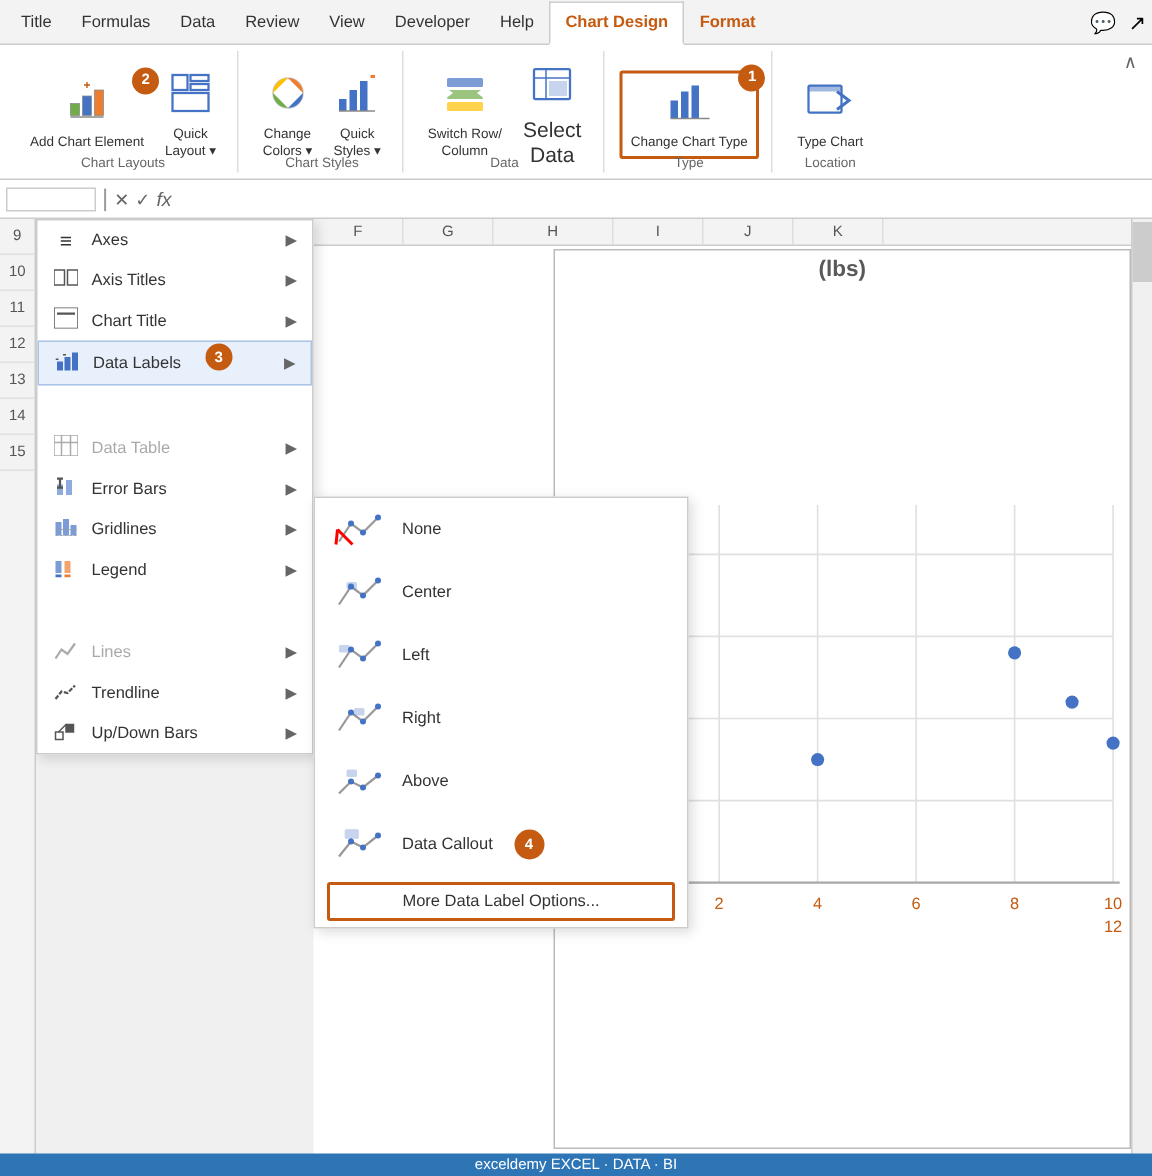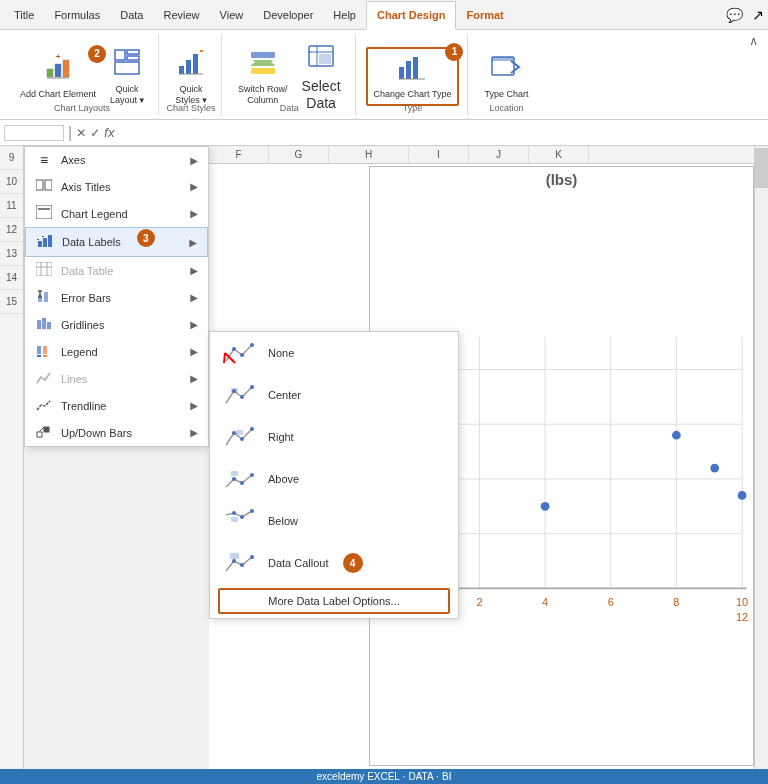--- a/index.html
+++ b/index.html
@@ -151,21 +151,21 @@
     .menu-item {
       display: flex;
       align-items: center;
       padding: 5px 10px;
       font-size: 11px;
       cursor: pointer;
       color: #333;
       gap: 8px;
     }
     .menu-item.active { background: #e8f0fb; border: 1px solid #aac4e8; }
-    .menu-item.disabled { color: #aaa; }
+    .menu-item.disabled { color: #aaa; margin-top: 28px; }
     .menu-item .menu-icon { font-size: 14px; width: 18px; text-align: center; }
     .menu-item .menu-arrow { margin-left: auto; font-size: 10px; color: #666; }
 
     
     .sub-menu {
       position: absolute;
       top: 185px;
       left: 185px;
       width: 250px;
       background: #fff;
@@ -323,20 +323,33 @@
       </div>
     </div>
     <span class="ribbon-group-label">Chart Layouts</span>
   </div>
 
   <div class="ribbon-group">
     <div class="ribbon-buttons">
       <div class="ribbon-btn">
         <span class="btn-icon">
           <svg width="28" height="28" viewBox="0 0 28 28">
+              <circle cx="14" cy="14" r="10" fill="none" stroke="#ccc" stroke-width="1"></circle>
+              <path d="M14 4 A10 10 0 0 1 24 14" fill="#ed7d31" stroke="none"></path>
+              <path d="M24 14 A10 10 0 0 1 14 24" fill="#4472c4" stroke="none"></path>
+              <path d="M14 24 A10 10 0 0 1 4 14" fill="#70ad47" stroke="none"></path>
+              <path d="M4 14 A10 10 0 0 1 14 4" fill="#ffc000" stroke="none"></path>
+              <circle cx="14" cy="14" r="4" fill="white"></circle>
+            </svg>
+        </span>
+        <span style="font-size:9px;text-align:center;">Change<br>Colors ▾</span>
+      </div>
+      <div class="ribbon-btn">
+        <span class="btn-icon">
+          <svg width="28" height="28" viewBox="0 0 28 28">
               <rect x="2" y="18" width="5" height="8" fill="#4472c4"></rect>
               <rect x="9" y="12" width="5" height="14" fill="#4472c4"></rect>
               <rect x="16" y="6" width="5" height="20" fill="#4472c4"></rect>
               <rect x="23" y="2" width="3" height="2" fill="#ed7d31"></rect>
               <line x1="2" y1="26" x2="26" y2="26" stroke="#888" stroke-width="1"></line>
             </svg>
         </span>
         <span style="font-size:9px;text-align:center;">Quick<br>Styles ▾</span>
       </div>
     </div>
@@ -454,21 +467,21 @@
         <span>Axis Titles</span>
         <span class="menu-arrow">▶</span>
       </div>
       <div class="menu-item">
         <span class="menu-icon">
           <svg width="16" height="14" viewBox="0 0 16 14">
               <rect x="0" y="0" width="16" height="14" fill="none" stroke="#555" stroke-width="1"></rect>
               <line x1="2" y1="4" x2="14" y2="4" stroke="#555" stroke-width="1.5"></line>
             </svg>
         </span>
-        <span>Chart Legend</span>
+        <span>Chart Title</span>
         <span class="menu-arrow">▶</span>
       </div>
       <div class="menu-item active">
         <span class="menu-icon">
           <svg width="16" height="14" viewBox="0 0 16 14">
               <rect x="1" y="7" width="4" height="6" fill="#4472c4"></rect>
               <rect x="6" y="4" width="4" height="9" fill="#4472c4"></rect>
               <rect x="11" y="1" width="4" height="12" fill="#4472c4"></rect>
               <rect x="0" y="5" width="2" height="1" fill="#555"></rect>
               <rect x="5" y="2" width="2" height="1" fill="#555"></rect>
@@ -581,20 +594,32 @@
             <polyline points="4,22 12,10 20,16 30,6" fill="none" stroke="#999" stroke-width="1.5"></polyline>
             <circle cx="12" cy="10" r="2" fill="#4472c4"></circle>
             <rect x="9" y="7" width="7" height="5" fill="#4472c4" opacity="0.3" rx="1"></rect>
             <circle cx="20" cy="16" r="2" fill="#4472c4"></circle>
             <circle cx="30" cy="6" r="2" fill="#4472c4"></circle>
           </svg>
         </div>
         <span>Center</span>
       </div>
 
+      <div class="sub-menu-item">
+        <div class="sub-icon">
+          <svg width="36" height="28" viewBox="0 0 36 28">
+            <polyline points="4,22 12,10 20,16 30,6" fill="none" stroke="#999" stroke-width="1.5"></polyline>
+            <circle cx="12" cy="10" r="2" fill="#4472c4"></circle>
+            <rect x="4" y="7" width="7" height="5" fill="#4472c4" opacity="0.3" rx="1"></rect>
+            <circle cx="20" cy="16" r="2" fill="#4472c4"></circle>
+            <circle cx="30" cy="6" r="2" fill="#4472c4"></circle>
+          </svg>
+        </div>
+        <span>Left</span>
+      </div>
 
       <div class="sub-menu-item">
         <div class="sub-icon">
           <svg width="36" height="28" viewBox="0 0 36 28">
             <polyline points="4,22 12,10 20,16 30,6" fill="none" stroke="#999" stroke-width="1.5"></polyline>
             <circle cx="12" cy="10" r="2" fill="#4472c4"></circle>
             <rect x="14" y="7" width="7" height="5" fill="#4472c4" opacity="0.3" rx="1"></rect>
             <circle cx="20" cy="16" r="2" fill="#4472c4"></circle>
             <circle cx="30" cy="6" r="2" fill="#4472c4"></circle>
           </svg>
@@ -608,32 +633,20 @@
             <polyline points="4,22 12,14 20,18 30,10" fill="none" stroke="#999" stroke-width="1.5"></polyline>
             <circle cx="12" cy="14" r="2" fill="#4472c4"></circle>
             <rect x="9" y="6" width="7" height="5" fill="#4472c4" opacity="0.3" rx="1"></rect>
             <circle cx="20" cy="18" r="2" fill="#4472c4"></circle>
             <circle cx="30" cy="10" r="2" fill="#4472c4"></circle>
           </svg>
         </div>
         <span>Above</span>
       </div>
 
-      <div class="sub-menu-item">
-        <div class="sub-icon">
-          <svg width="36" height="28" viewBox="0 0 36 28">
-            <polyline points="4,8 12,6 20,10 30,4" fill="none" stroke="#999" stroke-width="1.5"></polyline>
-            <circle cx="12" cy="6" r="2" fill="#4472c4"></circle>
-            <rect x="9" y="10" width="7" height="5" fill="#4472c4" opacity="0.3" rx="1"></rect>
-            <circle cx="20" cy="10" r="2" fill="#4472c4"></circle>
-            <circle cx="30" cy="4" r="2" fill="#4472c4"></circle>
-          </svg>
-        </div>
-        <span>Below</span>
-      </div>
 
       <div class="sub-menu-item">
         <div class="sub-icon">
           <svg width="36" height="28" viewBox="0 0 36 28">
             <polyline points="4,22 12,12 20,16 30,8" fill="none" stroke="#999" stroke-width="1.5"></polyline>
             <circle cx="12" cy="12" r="2" fill="#4472c4"></circle>
             <rect x="8" y="4" width="9" height="6" fill="#4472c4" opacity="0.3" rx="1" stroke="#4472c4" stroke-width="0.5"></rect>
             <line x1="12" y1="10" x2="12" y2="12" stroke="#4472c4" stroke-width="1"></line>
             <circle cx="20" cy="16" r="2" fill="#4472c4"></circle>
             <circle cx="30" cy="8" r="2" fill="#4472c4"></circle>

